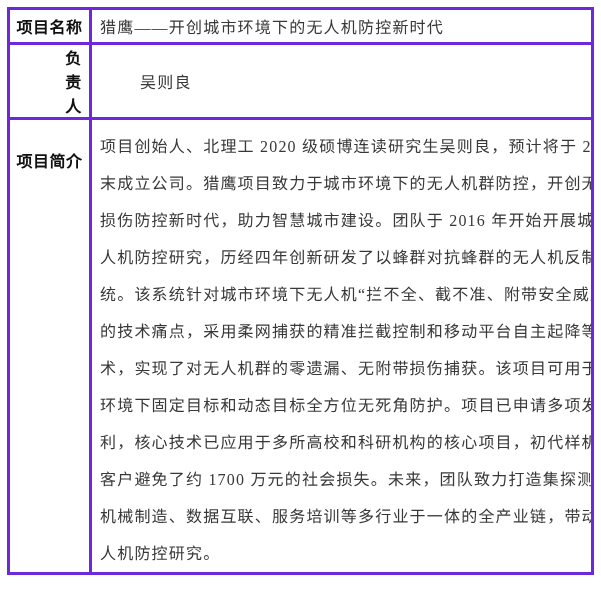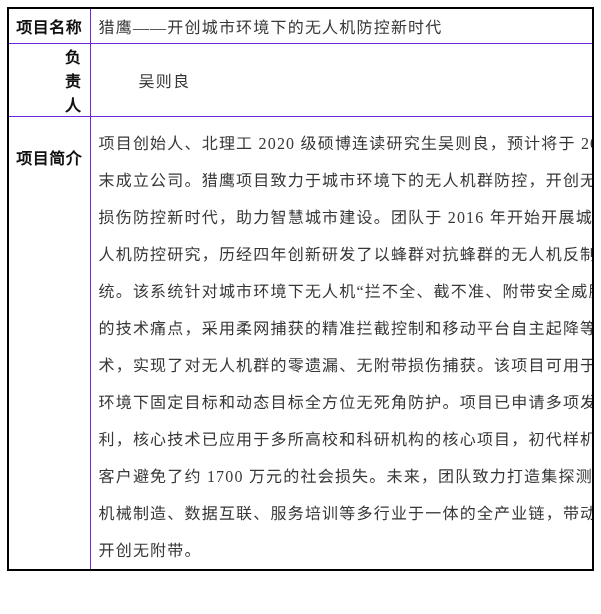--- a/index.html
+++ b/index.html
@@ -13,21 +13,21 @@
   .doc-table {
     position: absolute;
     left: 7px;
     top: 7px;
     width: 587px;
     border-collapse: collapse;
     table-layout: fixed;
     border: 2px solid #000000;
   }
   .doc-table td {
-    border: 1px solid #6d28d9;
+    border: 3px solid #6d28d9;
     vertical-align: middle;
     overflow: hidden;
   }
   td.label-cell {
     width: 82px;
     text-align: center;
     font-family: "Liberation Sans", sans-serif;
     font-weight: 700;
     font-size: 16px;
     color: #111111;
@@ -79,17 +79,17 @@
           <div class="intro-line">末成立公司。猎鹰项目致力于城市环境下的无人机群防控，开创无附带</div>
           <div class="intro-line">损伤防控新时代，助力智慧城市建设。团队于 2016 年开始开展城市无</div>
           <div class="intro-line">人机防控研究，历经四年创新研发了以蜂群对抗蜂群的无人机反制系</div>
           <div class="intro-line">统。该系统针对城市环境下无人机“拦不全、截不准、附带安全威胁”</div>
           <div class="intro-line">的技术痛点，采用柔网捕获的精准拦截控制和移动平台自主起降等技</div>
           <div class="intro-line">术，实现了对无人机群的零遗漏、无附带损伤捕获。该项目可用于城市</div>
           <div class="intro-line">环境下固定目标和动态目标全方位无死角防护。项目已申请多项发明专</div>
           <div class="intro-line">利，核心技术已应用于多所高校和科研机构的核心项目，初代样机已为</div>
           <div class="intro-line">客户避免了约 1700 万元的社会损失。未来，团队致力打造集探测设备、</div>
           <div class="intro-line">机械制造、数据互联、服务培训等多行业于一体的全产业链，带动多产</div>
-          <div class="intro-line last">开创无附带。</div>
+          <div class="intro-line last">人机防控研究。</div>
         </td>
     </tr>
   </tbody>
 </table>
 
 </body></html>

